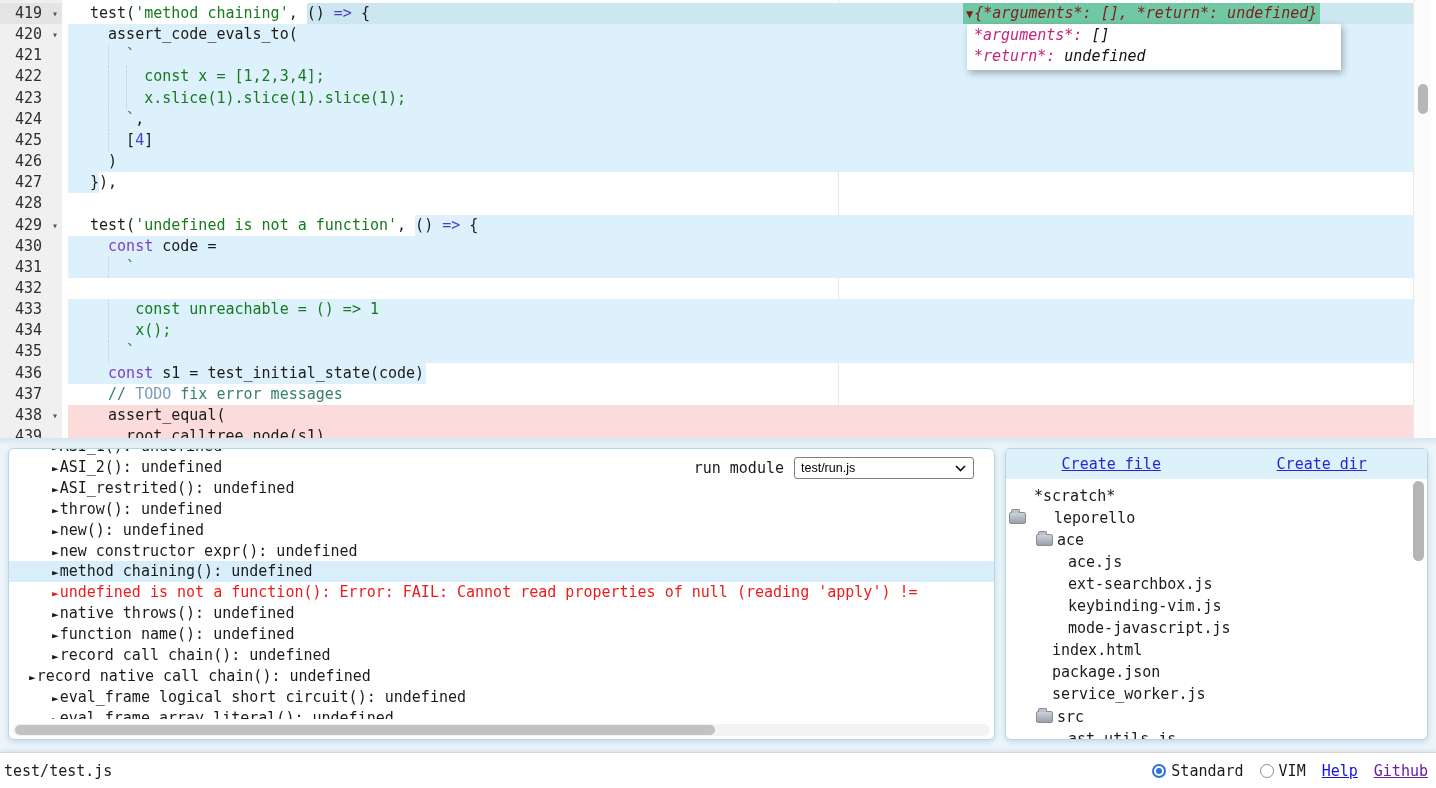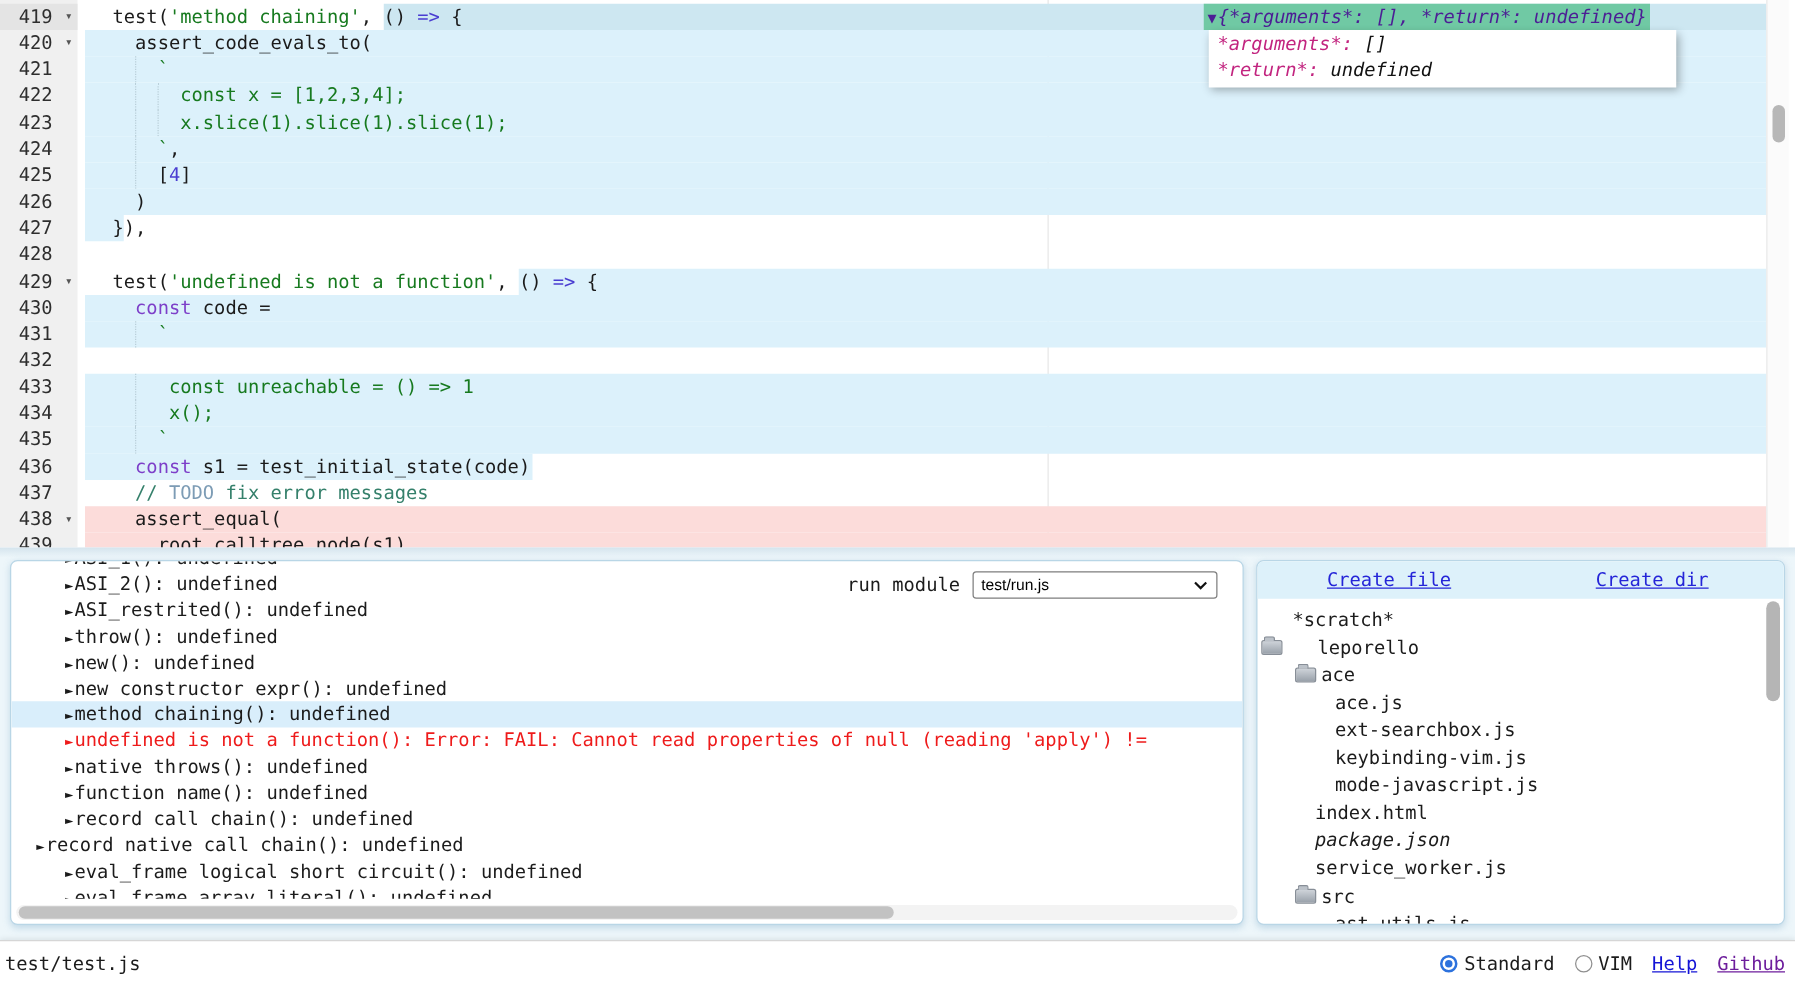--- a/index.html
+++ b/index.html
@@ -25,21 +25,21 @@
   .code-text { position:absolute; left:28px; top:0; white-space:pre; line-height:21px; }
   .guide { position:absolute; top:0; height:21.2px; width:0; border-left:1px dotted var(--guide); }
   .tk-p{color:var(--plain)} .tk-s{color:var(--string)} .tk-k{color:var(--keyword)}
   .tk-a{color:var(--number)} .tk-c{color:var(--comment)} .tk-t{color:var(--todo)}
 
   .editor-vscroll { position:absolute; left:1413px; top:0; width:18px; height:438px; background:#fbfbfb; border-left:1px solid #e9e9e9; }
   .editor-vscroll .thumb { position:absolute; left:4px; top:84px; width:10px; height:30px; background:#b7b7b7; border-radius:5px; }
 
   
   .tooltip { position:absolute; left:963px; top:3px; font-style:italic; }
-  .tooltip-header { height:21px; line-height:21px; background:var(--tip-green); padding:0 3px; white-space:pre; color:#4c1d95; }
+  .tooltip-header { height:21px; line-height:21px; background:var(--tip-green); padding:0 3px; white-space:pre; color:#7f1d1d; }
   .tooltip-header .tri { font-style:normal; font-size:12px; margin-right:1px; }
   .tooltip-body { position:absolute; left:4px; top:21px; width:374px; background:#fff; box-shadow:2px 3px 7px rgba(0,0,0,.3); padding:1px 0 3px 0; }
   .tooltip-row { height:21px; line-height:21px; padding-left:7px; white-space:pre; }
   .tooltip-row .key { color:var(--tip-key); }
   .tooltip-row .val { color:#111; }
 
   
   .bottom { position:absolute; left:0; top:438px; width:1436px; height:314px; background:var(--bottom-bg); }
   .bottom::before { content:""; position:absolute; left:0; top:0; width:100%; height:8px;
                     background:linear-gradient(180deg, rgba(140,175,200,.25), rgba(140,175,200,0)); }
@@ -50,21 +50,21 @@
   .files-panel { left:1005px; top:10px; width:423px; height:292px; }
 
   
   .console-list { position:absolute; left:0; top:0; width:100%; height:270px; overflow:hidden; }
   .console-row { position:absolute; left:0; width:100%; height:21px; line-height:21px; padding-left:43px; white-space:pre; overflow:hidden; }
   .console-row .tri { font-size:11px; margin-right:1px; }
   .console-row.sel { background:var(--sel-row); }
   .console-row.err { color:var(--error); }
   .run-module { position:absolute; right:20px; top:8px; display:flex; align-items:center; gap:10px; }
   .run-module .lbl { line-height:22px; }
-  .fake-select { width:196px; height:22px; background:#fff; border:1px solid #7e7e7e; border-radius:3px;
+  .fake-select { width:180px; height:22px; background:#fff; border:1px solid #7e7e7e; border-radius:3px;
                  display:flex; align-items:center; justify-content:space-between; padding:0 7px 0 6px;
                  font-family:"Liberation Sans",sans-serif; font-size:12.5px; color:#000; }
   .console-hscroll { position:absolute; left:4px; right:4px; bottom:3px; height:12px; background:#f3f3f3; border-radius:6px; }
   .console-hscroll .thumb { position:absolute; left:2px; top:1px; width:700px; height:10px; background:#c2c2c2; border-radius:5px; }
 
   
   .files-header { height:30px; background:var(--files-header); display:flex; align-items:center; }
   .files-header .half { width:50%; text-align:center; }
   .link { text-decoration:underline; cursor:pointer; }
   .link-create { color:var(--link-create); }
@@ -310,21 +310,21 @@
       </div>
       <div class="file-tree">
           <div class="tree-row" style="top: 6px; left: 28px;"><span>*scratch*</span></div>
           <div class="tree-row" style="top: 28.05px; left: 3px; gap: 24px;"><span class="folder"></span><span>leporello</span></div>
           <div class="tree-row" style="top: 50.1px; left: 30px;"><span class="folder"></span><span>ace</span></div>
           <div class="tree-row" style="top: 72.15px; left: 62px;"><span>ace.js</span></div>
           <div class="tree-row" style="top: 94.2px; left: 62px;"><span>ext-searchbox.js</span></div>
           <div class="tree-row" style="top: 116.25px; left: 62px;"><span>keybinding-vim.js</span></div>
           <div class="tree-row" style="top: 138.3px; left: 62px;"><span>mode-javascript.js</span></div>
           <div class="tree-row" style="top: 160.35px; left: 46px;"><span>index.html</span></div>
-          <div class="tree-row" style="top: 182.4px; left: 46px; font-style: italic;"><span>package.json</span></div>
+          <div class="tree-row" style="top: 182.4px; left: 46px;"><span>package.json</span></div>
           <div class="tree-row" style="top: 204.45px; left: 46px;"><span>service_worker.js</span></div>
           <div class="tree-row" style="top: 226.5px; left: 30px;"><span class="folder"></span><span>src</span></div>
           <div class="tree-row" style="top: 248.55px; left: 62px;"><span>ast_utils.js</span></div>
         </div>
       <div class="files-vscroll">
         <div class="thumb"></div>
       </div>
     </div>
   </div>
 

